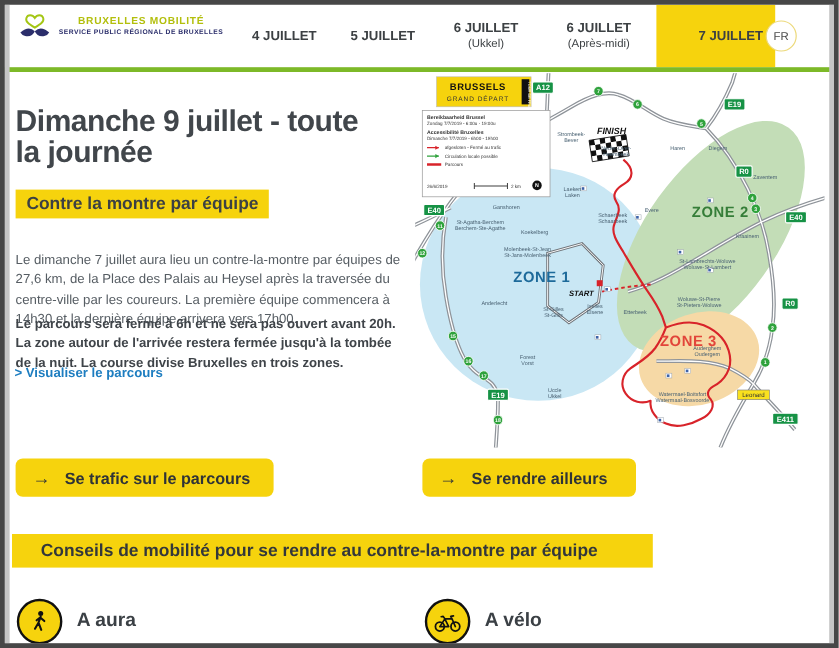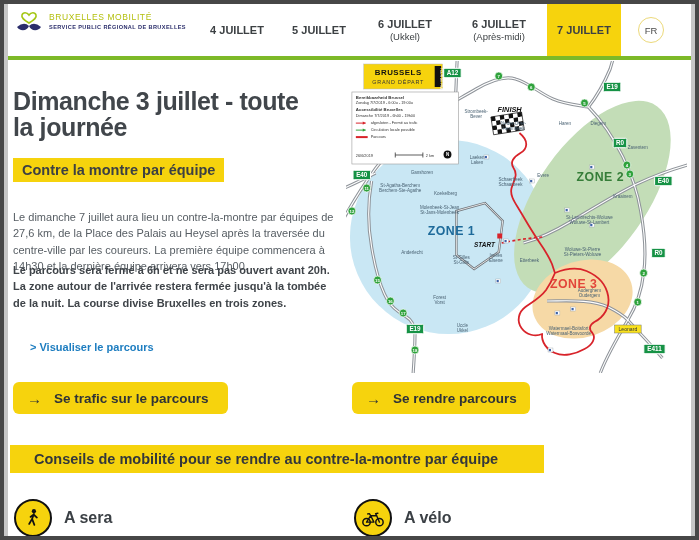--- a/index.html
+++ b/index.html
@@ -4,37 +4,37 @@
 <style>
   html,body{margin:0;padding:0;background:#ffffff;font-family:"Liberation Sans",sans-serif;}
   .page{position:relative;width:699px;height:540px;box-sizing:border-box;border:4px solid #474747;background:#fff;overflow:hidden;}
   .edge{position:absolute;top:0;bottom:0;width:4px;background:#c6c6c6;z-index:50;}
   .edge.left{left:0;} .edge.right{right:0;}
 
   
   .header{position:absolute;left:0;top:0;right:0;height:52px;background:#fff;}
   .brand{position:absolute;left:10px;top:6px;display:flex;gap:5px;align-items:flex-start;cursor:pointer;}
   .brand-text{padding-top:2px;}
-  .brand-title{font-size:8.5px;font-weight:normal;letter-spacing:.6px;color:#b3bf0d;}
+  .brand-title{font-size:8.5px;font-weight:bold;letter-spacing:.6px;color:#b3bf0d;margin-left:16px;}
   .brand-sub{font-size:5.6px;font-weight:bold;letter-spacing:.4px;color:#2b2e6b;margin-top:2px;}
   .tabs{position:absolute;left:191px;top:0;height:52px;display:flex;align-items:stretch;}
   .tab{display:flex;flex-direction:column;justify-content:center;align-items:center;cursor:pointer;}
   .tab .l1{font-size:11px;font-weight:bold;color:#3c4043;}
   .tab .l2{font-size:9.5px;color:#3c4043;margin-top:1px;}
   .tab.active{background:#f6d30d;}
   .lang-btn{position:absolute;right:31px;top:13px;width:26px;height:26px;border-radius:50%;border:1px solid #ecd97a;background:#fff;font-size:9.5px;color:#4a4a4a;font-family:"Liberation Sans",sans-serif;display:flex;align-items:center;justify-content:center;cursor:pointer;}
   .green-rule{position:absolute;left:0;right:0;top:52px;height:4px;background:#7db928;}
 
   
   .title-block{position:absolute;left:9px;top:84px;width:330px;color:#41464b;font-weight:bold;font-size:25px;line-height:26px;letter-spacing:-.4px;}
   .chip{position:absolute;left:9px;top:154px;display:inline-block;background:#f6d30d;padding:4px 9px;font-size:14.5px;font-weight:bold;color:#3c4043;}
   .para{position:absolute;left:9px;width:324px;font-size:11px;line-height:1.48;color:#565d63;}
   .para.p1{top:194px;}
   .para.p2{top:247px;font-weight:bold;color:#3f4449;}
-  .route-link{position:absolute;left:26px;top:301px;font-size:11px;font-weight:bold;color:#1d7dc0;text-decoration:none;cursor:pointer;margin-top:36px;}
+  .route-link{position:absolute;left:8px;top:301px;font-size:11px;font-weight:bold;color:#1d7dc0;text-decoration:none;cursor:pointer;}
 
   
   .cta{position:absolute;top:378px;height:32px;background:#f6d30d;border:none;border-radius:6px;display:flex;align-items:center;gap:12px;padding:0 10px 0 14px;font-family:"Liberation Sans",sans-serif;font-size:13.5px;font-weight:bold;color:#2f3337;cursor:pointer;}
   .cta .arr{font-size:15px;font-weight:bold;}
   .cta.b0{left:9px;width:215px;}
   .cta.b1{left:348px;width:178px;}
 
   .banner{position:absolute;left:6px;top:441px;width:486px;background:#f6d30d;padding:6px 24px;font-size:14.5px;font-weight:bold;color:#33373b;}
 
   .mode{position:absolute;top:495px;display:flex;align-items:center;gap:12px;cursor:pointer;}
@@ -73,30 +73,30 @@
           <div class="l1">5 JUILLET</div>
         </div>
         <div class="tab" style="width: 92px;">
           <div class="l1">6 JUILLET</div>
           <div class="l2">(Ukkel)</div>
         </div>
         <div class="tab" style="width: 96px;">
           <div class="l1">6 JUILLET</div>
           <div class="l2">(Après-midi)</div>
         </div>
-        <div class="tab active" style="width: 74px;">
+        <div class="tab active" style="width: 74px; padding-left: 25px;">
           <div class="l1">7 JUILLET</div>
         </div>
       </nav>
     <button class="lang-btn">FR</button>
   </header>
   <div class="green-rule"></div>
 
   <div class="title-block">
-    <div>Dimanche 3 juillet - toute</div>
+    <div>Dimanche 9 juillet - toute</div>
     <div>la journée</div>
   </div>
   <span class="chip">Contre la montre par équipe</span>
   <p class="para p1">Le dimanche 7 juillet aura lieu un contre-la-montre par équipes de 27,6 km, de la Place des Palais au Heysel après la traversée du centre-ville par les coureurs. La première équipe commencera à 14h30 et la dernière équipe arrivera vers 17h00.</p>
   <p class="para p2">Le parcours sera fermé à 6h et ne sera pas ouvert avant 20h. La zone autour de l'arrivée restera fermée jusqu'à la tombée de la nuit. La course divise Bruxelles en trois zones.</p>
   <a class="route-link">&gt; Visualiser le parcours</a>
 
   <div class="map-wrap">
     <svg id="map-svg" viewBox="0 0 346 312" preserveAspectRatio="none">
         <ellipse cx="104" cy="176" rx="100" ry="97" transform="rotate(0 104 176)" fill="#c9e7f4"></ellipse>
@@ -296,33 +296,33 @@
         <text x="103" y="95.2" text-anchor="middle" font-size="4.5" font-weight="bold" fill="#fff" font-family="Liberation Sans, sans-serif">N</text>
       </svg>
   </div>
 
   <button class="cta b0">
     <span class="arr">→</span>
     <span>Se trafic sur le parcours</span>
   </button>
   <button class="cta b1">
     <span class="arr">→</span>
-    <span>Se rendre parcours</span>
+    <span>Se rendre ailleurs</span>
   </button>
 
   <div class="banner">Conseils de mobilité pour se rendre au contre-la-montre par équipe</div>
 
   <div class="mode m0">
     <span class="mode-circle">
       <svg width="22" height="22" viewBox="0 0 24 24">
         <circle cx="13" cy="4.6" r="2.3" fill="#111"></circle>
         <path d="M13 7.5 L11 13 M11 13 L13.5 19.5 M11 13 L7.8 18.5 M12.6 8.2 L16.3 11.5 M12.8 8 L9.3 10.8" stroke="#111" stroke-width="1.9" stroke-linecap="round" fill="none"></path>
       </svg>
     </span>
-    <span class="mode-label">A sera</span>
+    <span class="mode-label">A aura</span>
   </div>
   <div class="mode m1">
     <span class="mode-circle">
       <svg width="24" height="22" viewBox="0 0 26 22">
         <circle cx="6" cy="15.5" r="4" fill="none" stroke="#111" stroke-width="1.6"></circle>
         <circle cx="20" cy="15.5" r="4" fill="none" stroke="#111" stroke-width="1.6"></circle>
         <path d="M6 15.5 L10.5 8.5 L17 8.5 L20 15.5 M10.5 8.5 L14 15.5 L6 15.5 M17 8.5 L15.8 6.3 L18.3 5.8 M10.5 8.5 L9 6.3 L7.2 6.6" stroke="#111" stroke-width="1.5" fill="none" stroke-linecap="round" stroke-linejoin="round"></path>
       </svg>
     </span>
     <span class="mode-label">A vélo</span>

